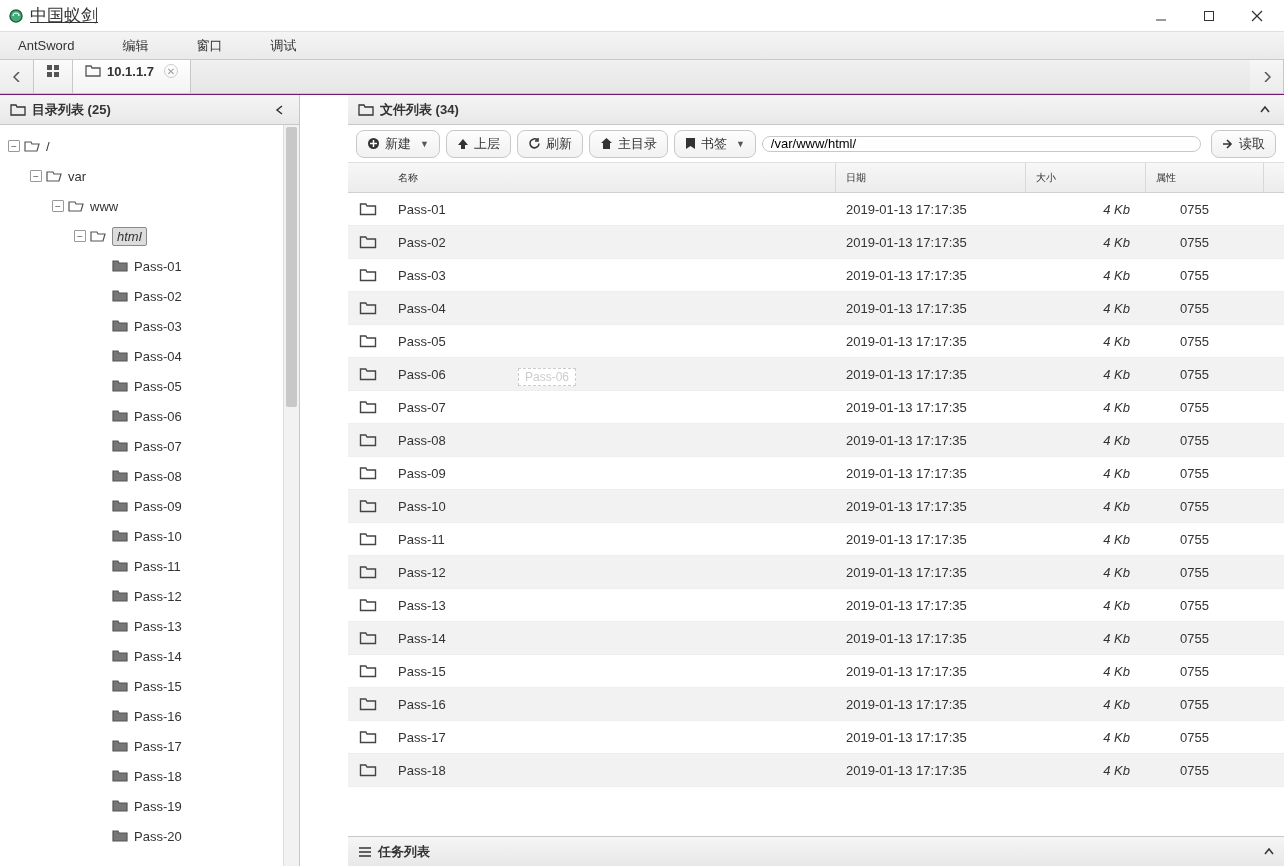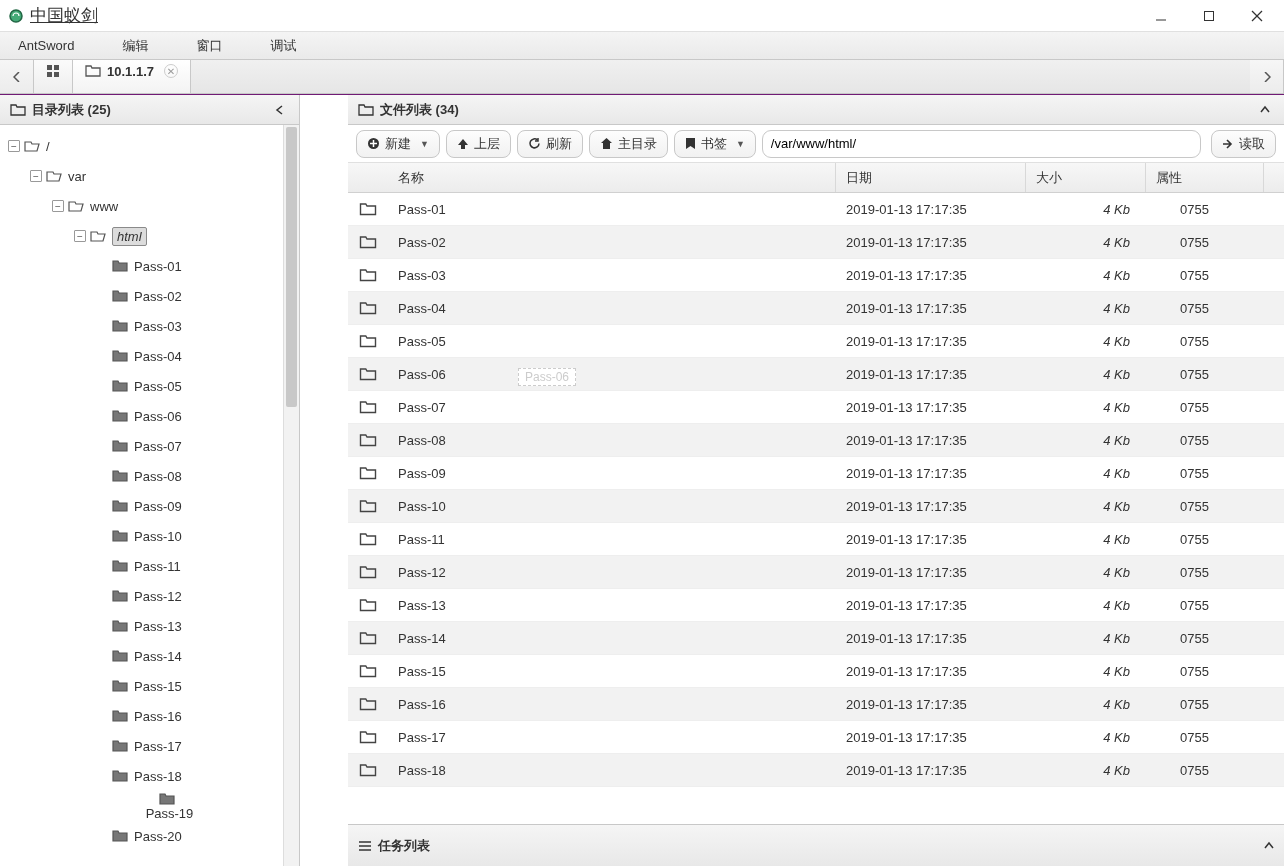--- a/index.html
+++ b/index.html
@@ -38,44 +38,44 @@
 .tree .node.selected .label { background: #dcdcdc; border: 1px solid #8a8a8a; padding: 1px 4px; border-radius: 2px; font-style: italic; }
 .tree .toggle { width: 12px; height: 12px; border: 1px solid #999; display: inline-flex; align-items: center; justify-content: center; font-size: 10px; color: #555; margin-right: 4px; border-radius: 1px; }
 .tree .toggle.empty { border: none; }
 .tree .ficon { margin-right: 6px; display: inline-flex; }
 .tree .label { font-size: 13px; }
 
 .panel-right { flex: 1; display: flex; flex-direction: column; background: #fff; }
 .toolbar { height: 38px; display: flex; align-items: center; padding: 4px 8px; gap: 6px; border-bottom: 1px solid #e0e0e0; background: #fff; }
 .btn { display: inline-flex; align-items: center; height: 28px; padding: 0 10px; border: 1px solid #c8c8c8; border-radius: 8px; background: linear-gradient(#fdfdfd,#f1f1f1); cursor: pointer; font-size: 13px; gap: 5px; }
 .btn .caret { margin-left: 4px; font-size: 9px; color: #555; }
-.path-input { flex: 1; height: 28px; border: 1px solid #c8c8c8; border-radius: 9px; padding: 0 8px; font-size: 13px; }
+.path-input { flex: 1; height: 16px; border: 1px solid #c8c8c8; border-radius: 9px; padding: 0 8px; font-size: 13px; }
 .btn-read { margin-left: 4px; }
 
 .table-wrap { flex: 1; overflow: auto; position: relative; }
 .table-header { display: flex; height: 30px; background: linear-gradient(#f7f7f7,#ececec); border-bottom: 1px solid #d0d0d0; position: sticky; top: 0; z-index: 2; }
-.th { display: flex; align-items: center; padding: 0 10px; border-right: 1px solid #d8d8d8; font-size: 13px; color: #333; }
+.th { display: flex; align-items: center; padding: 0 10px; border-right: 1px solid #d8d8d8; font-size: 10px; color: #333; }
 .th.name { flex: 0 0 488px; padding-left: 50px; }
 .th.date { flex: 0 0 190px; }
 .th.size { flex: 0 0 120px; justify-content: flex-start; }
 .th.attr { flex: 0 0 118px; }
 .th.last { flex: 1; border-right: none; }
 
 .row { display: flex; height: 33px; align-items: center; border-bottom: 1px solid #eee; }
 .row.alt { background: #f2f2f2; }
 .cell { padding: 0 10px; font-size: 13px; }
 .cell.icon { flex: 0 0 40px; display: flex; justify-content: center; }
 .cell.name { flex: 0 0 448px; }
 .cell.date { flex: 0 0 190px; }
 .cell.size { flex: 0 0 120px; text-align: right; padding-right: 16px; font-style: italic; }
 .cell.attr { flex: 0 0 118px; padding-left: 34px; }
 
 .ghost-label { position: absolute; left: 170px; top: 205px; border: 1px dashed #ccc; padding: 1px 6px; font-size: 12px; color: #ccc; background: #fff; z-index: 5; }
 
-.tasklist { height: 42px; display: flex; align-items: center; padding: 0 10px; background: linear-gradient(#f5f5f5,#e8e8e8); border-top: 1px solid #c8c8c8; font-weight: bold; }
+.tasklist { height: 30px; display: flex; align-items: center; padding: 0 10px; background: linear-gradient(#f5f5f5,#e8e8e8); border-top: 1px solid #c8c8c8; font-weight: bold; }
 .tasklist .spacer { flex: 1; }
 
 svg { display: block; }
 .folder-open-icon { width:16px; height:14px; }
 .folder-icon { width:16px; height:14px; }
 </style>
 </head>
 <body>
 
 <div class="titlebar">
@@ -356,21 +356,21 @@
           </div>
           <div class="node" style="padding-left: 96px;">
             <span class="toggle empty"></span>
             <span class="ficon">
               <svg class="folder-icon" viewBox="0 0 16 14">
                 <path d="M1 3 L1 12 L15 12 L15 4 L7 4 L6 2 L1 2 Z" fill="#777" stroke="#555" stroke-width="1.2"></path>
               </svg>
             </span>
             <span class="label">Pass-18</span>
           </div>
-          <div class="node" style="padding-left: 56px; flex-direction: column;">
+          <div class="node" style="padding-left: 96px;">
             <span class="toggle empty"></span>
             <span class="ficon">
               <svg class="folder-icon" viewBox="0 0 16 14">
                 <path d="M1 3 L1 12 L15 12 L15 4 L7 4 L6 2 L1 2 Z" fill="#777" stroke="#555" stroke-width="1.2"></path>
               </svg>
             </span>
             <span class="label">Pass-19</span>
           </div>
           <div class="node" style="padding-left: 96px;">
             <span class="toggle empty"></span>

